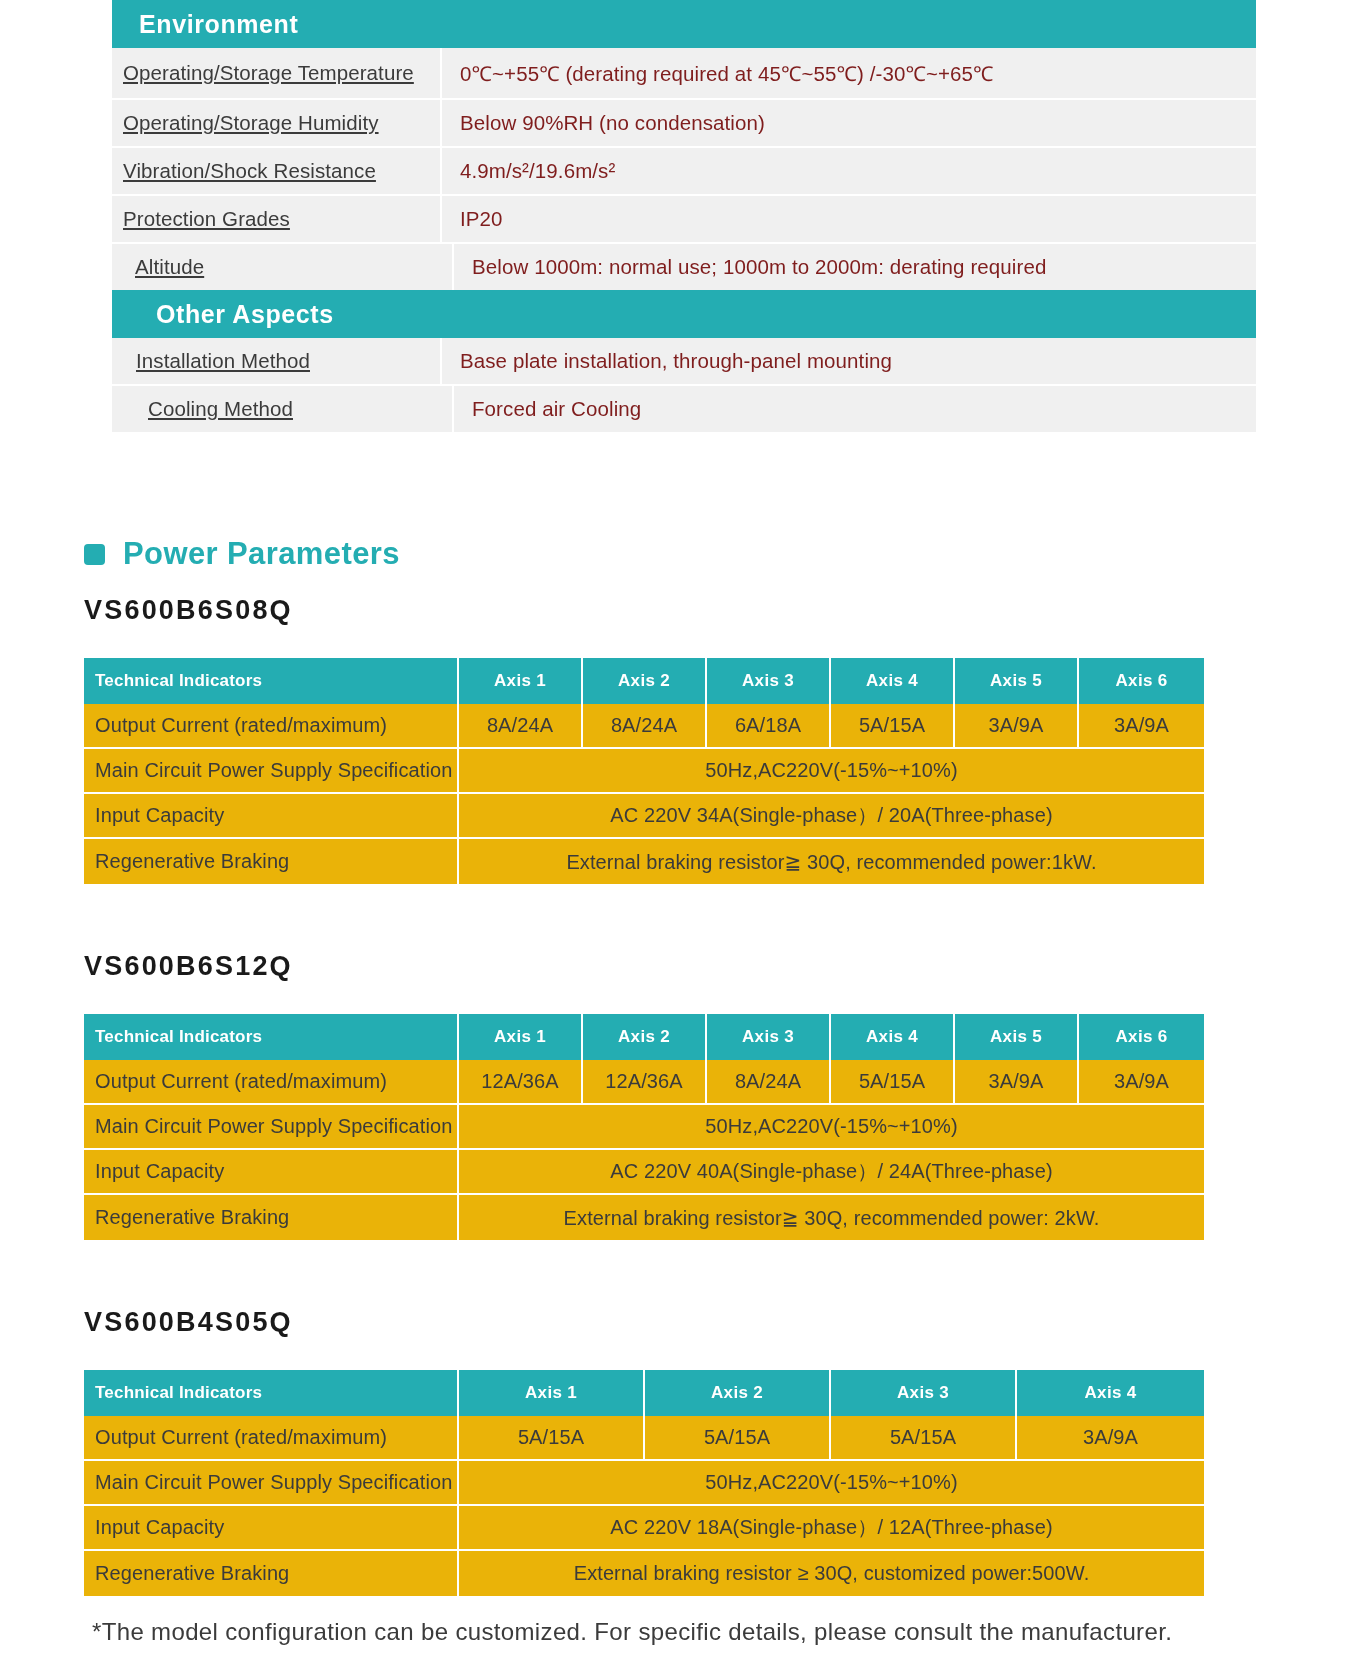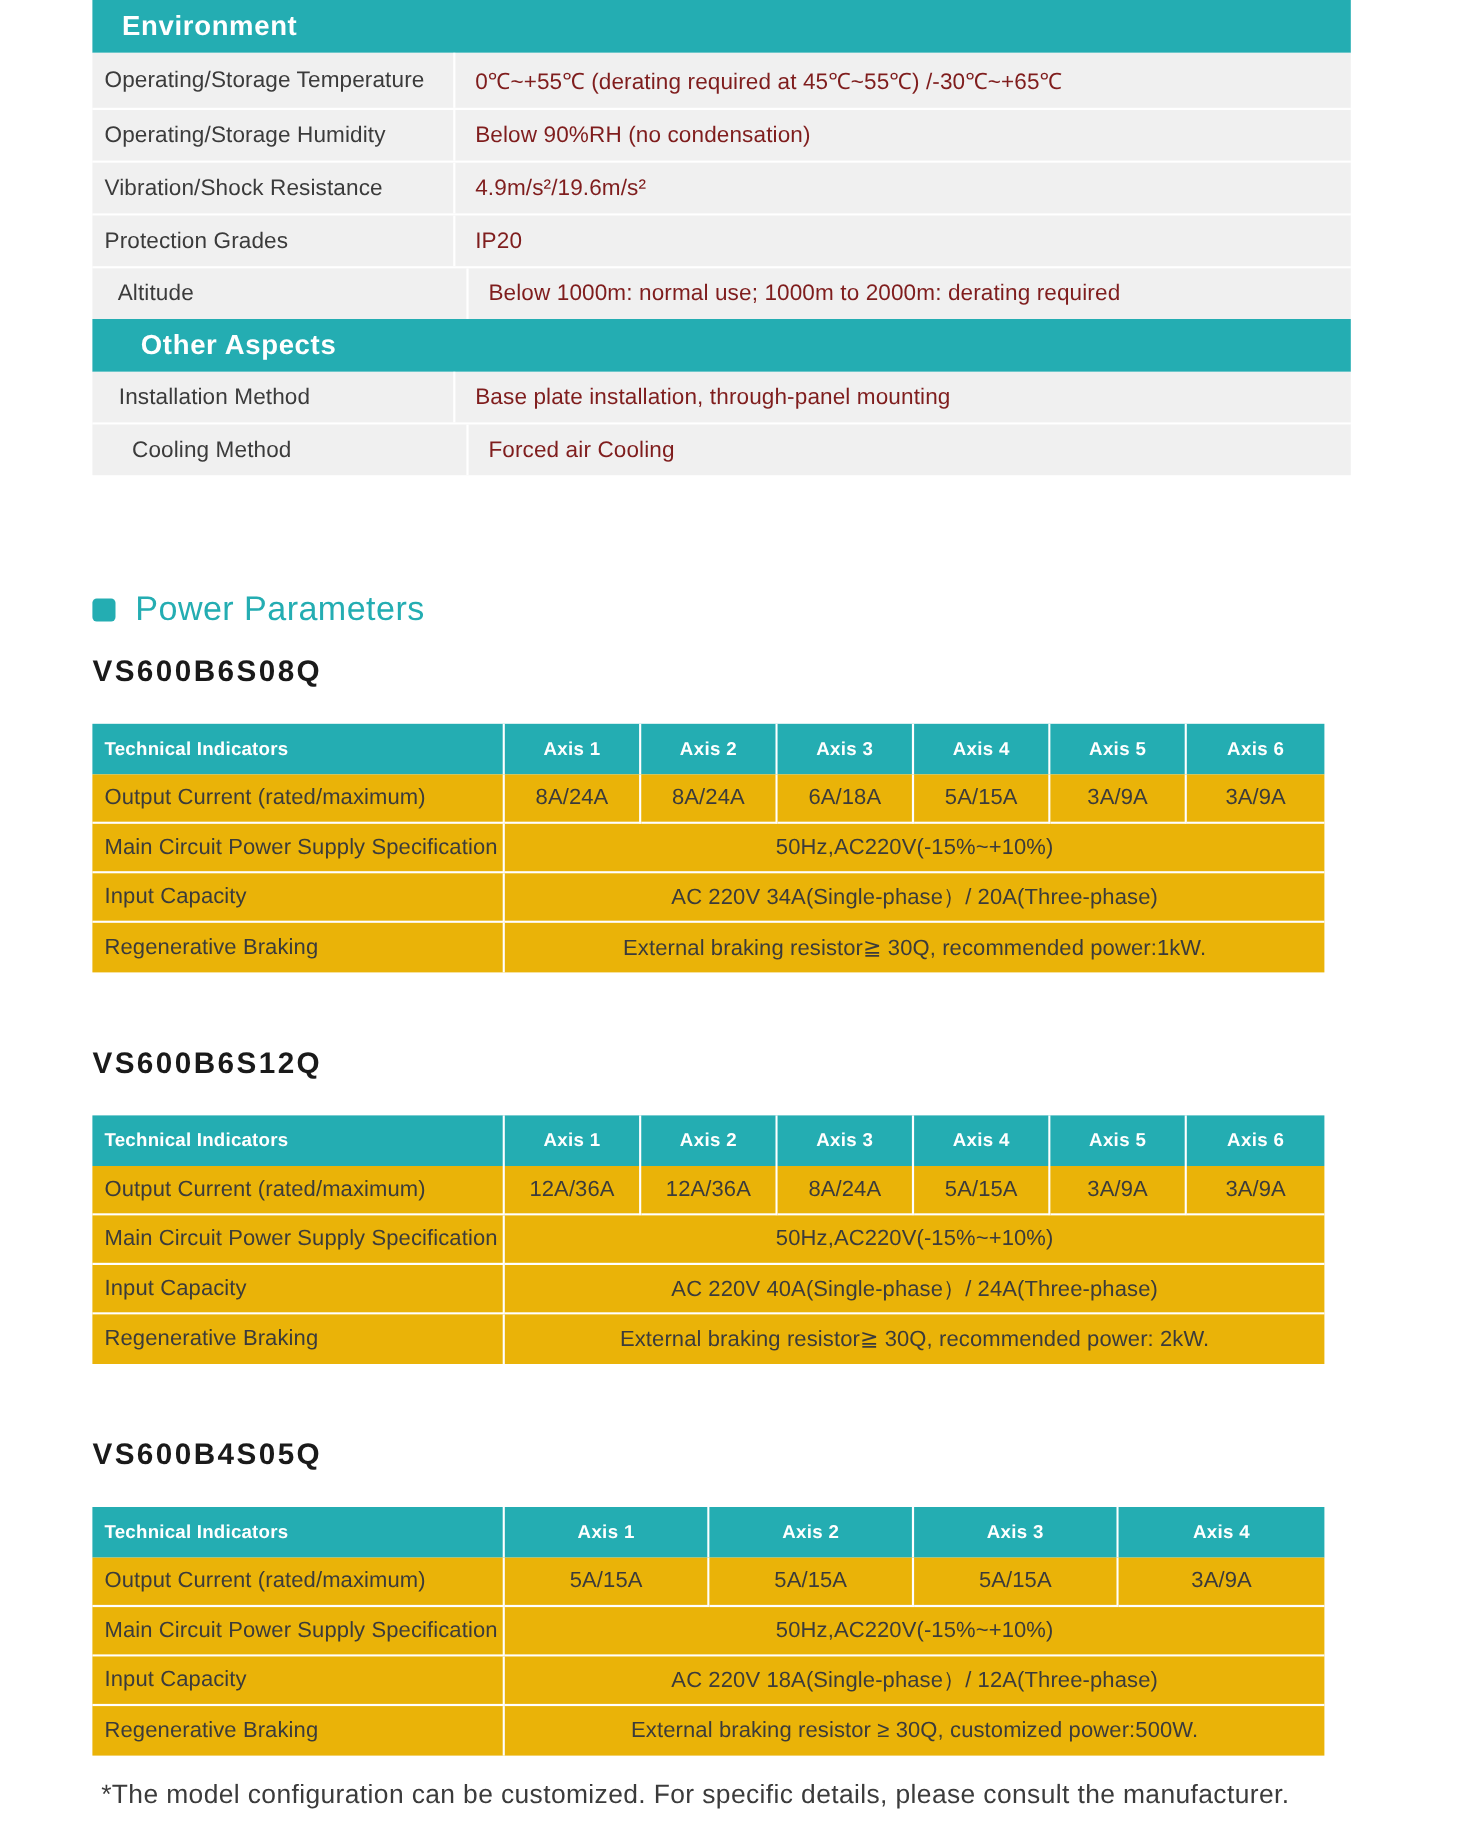--- a/index.html
+++ b/index.html
@@ -17,21 +17,21 @@
     overflow: hidden;
   }
 
   .page {
     padding: 0 0 0 0;
   }
 
   
   .spec-block {
     width: 1144px;
-    margin-left: 84px;
+    margin-left: 112px;
   }
   .band {
     background: #24ADB2;
     color: #ffffff;
     font-size: 25px;
     font-weight: bold;
     letter-spacing: 0.6px;
     height: 48px;
     line-height: 48px;
     padding-left: 27px;
@@ -49,20 +49,21 @@
   .spec-key {
     width: 330px;
     flex: 0 0 330px;
     font-size: 20.5px;
     color: #3b3b3b;
     padding: 11px 0 11px 11px;
     border-right: 2px solid #ffffff;
     display: flex;
     align-items: center;
     letter-spacing: 0.1px;
+    text-decoration: underline;
   }
   .spec-key.pad { padding-left: 24px; }
   .spec-val {
     flex: 1 1 auto;
     font-size: 20.5px;
     color: #7f1d1d;
     padding: 11px 0 11px 18px;
     display: flex;
     align-items: center;
     letter-spacing: 0.1px;
@@ -78,21 +79,21 @@
   .bullet {
     width: 21px;
     height: 21px;
     background: #24ADB2;
     border-radius: 4px;
     margin-right: 18px;
     flex: 0 0 21px;
   }
   .section-title {
     font-size: 31px;
-    font-weight: normal;
+    font-weight: bold;
     color: #24ADB2;
     letter-spacing: 0.4px;
   }
 
   .model-name {
     margin: 0 0 0 84px;
     font-size: 27px;
     font-weight: bold;
     color: #1a1a1a;
     letter-spacing: 2.2px;

